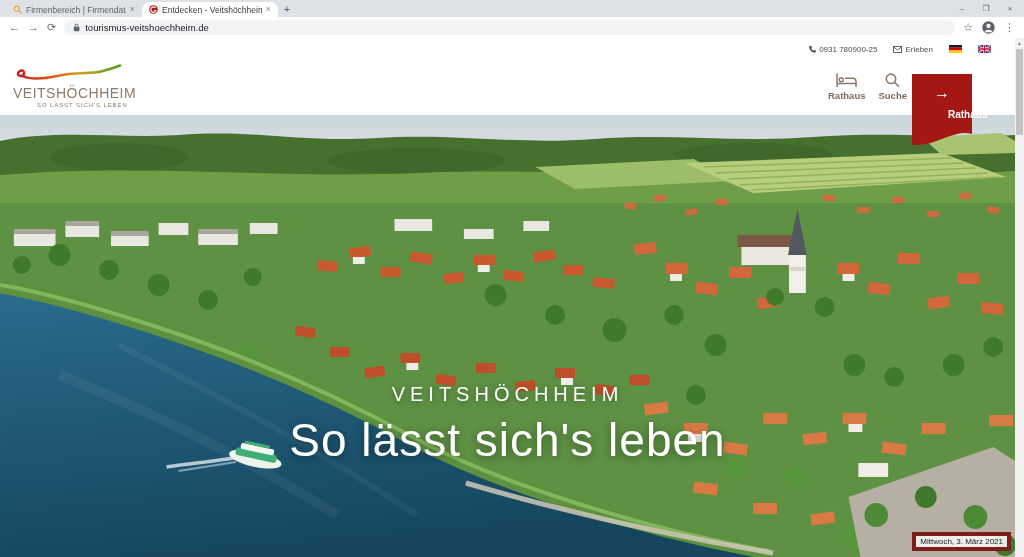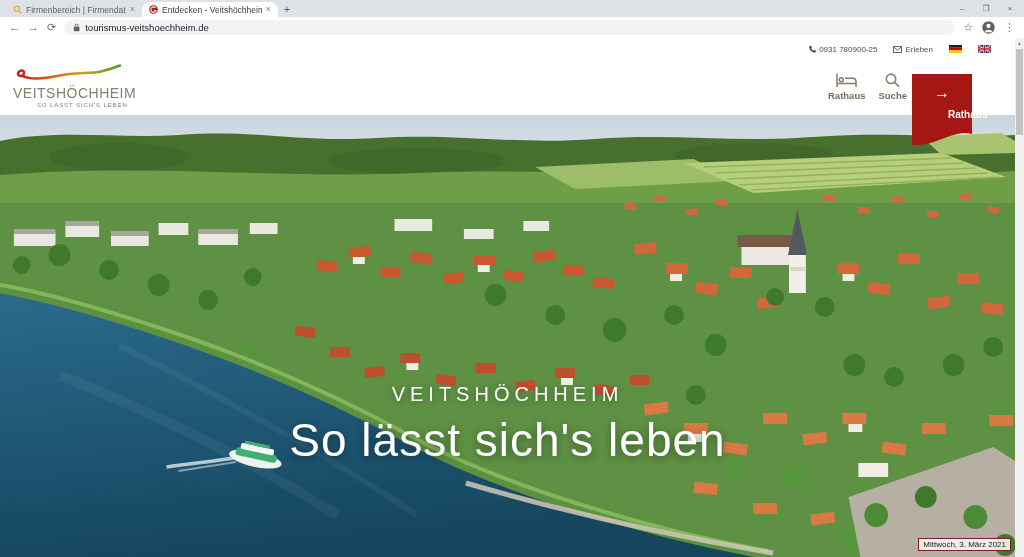--- a/index.html
+++ b/index.html
@@ -44,21 +44,21 @@
   .ribbon-label{position:relative;color:#fff;font-size:10px;font-weight:bold;
                 text-align:center;margin-top:8px;padding-left:36px;}
   
   .hero{position:absolute;top:115px;left:0;right:9px;bottom:0;overflow:hidden;background:#5e9144;}
   .hero > svg{position:absolute;inset:0;width:100%;height:100%;}
   .kicker{position:absolute;left:0;right:0;top:268px;text-align:center;color:#fff;
           font-size:20px;letter-spacing:5px;font-weight:400;text-shadow:0 1px 6px rgba(0,0,0,.4);}
   .hero-title{position:absolute;left:0;right:0;top:298px;text-align:center;color:#fff;
           font-size:46px;letter-spacing:1px;font-weight:300;text-shadow:0 2px 8px rgba(0,0,0,.4);}
   .dateoverlay{position:absolute;right:4px;bottom:6px;background:rgba(243,243,243,.92);
-          border:1px solid #7f1d1d;color:#222;font-size:8px;padding:1px 4px;white-space:nowrap;}
+          border:4px solid #7f1d1d;color:#222;font-size:8px;padding:1px 4px;white-space:nowrap;}
   
   .scrollbar{position:absolute;top:38px;right:0;bottom:0;width:9px;background:#f1f1f1;z-index:9;}
   .scroll-arrow{height:10px;display:flex;align-items:center;justify-content:center;
           font-size:5px;color:#7f7f7f;}
   .scroll-thumb{position:absolute;top:11px;left:1px;right:1px;height:86px;background:#c2c2c2;}
 </style>
 </head>
 <body>
 
 <div id="screen">

